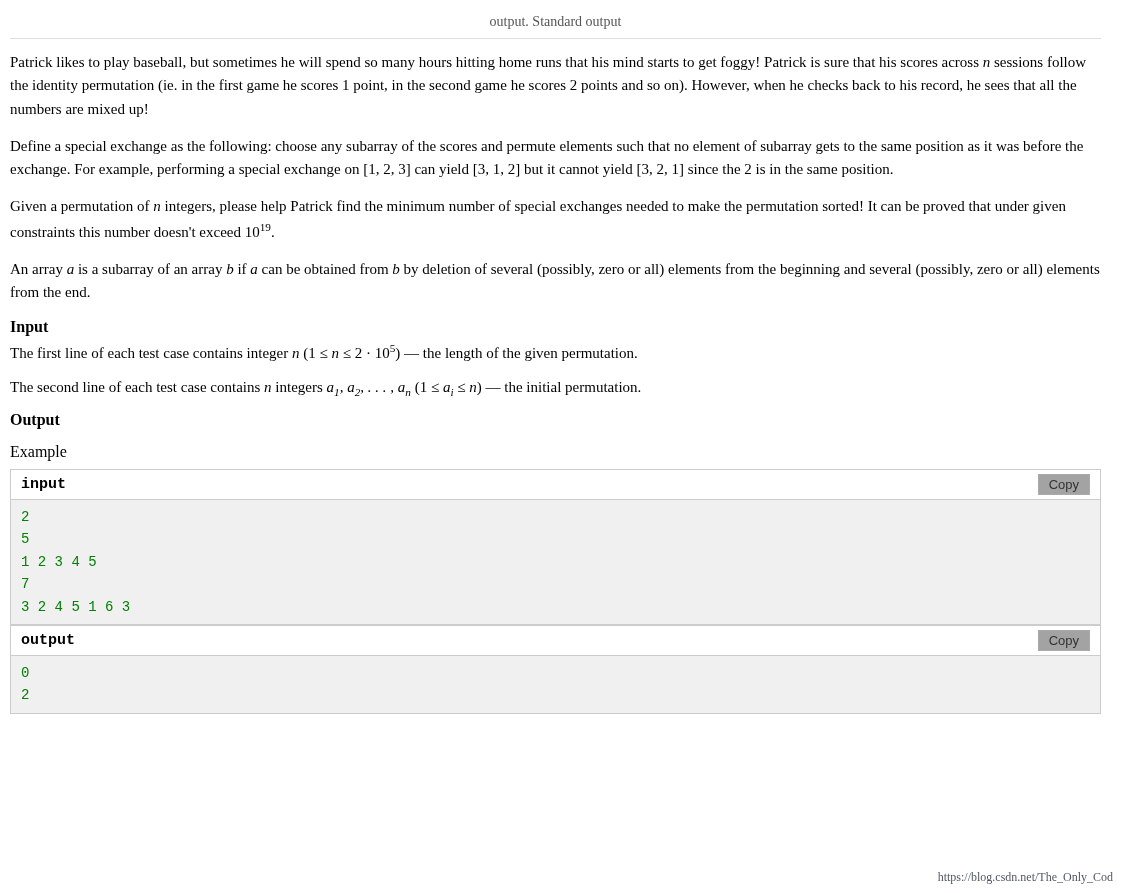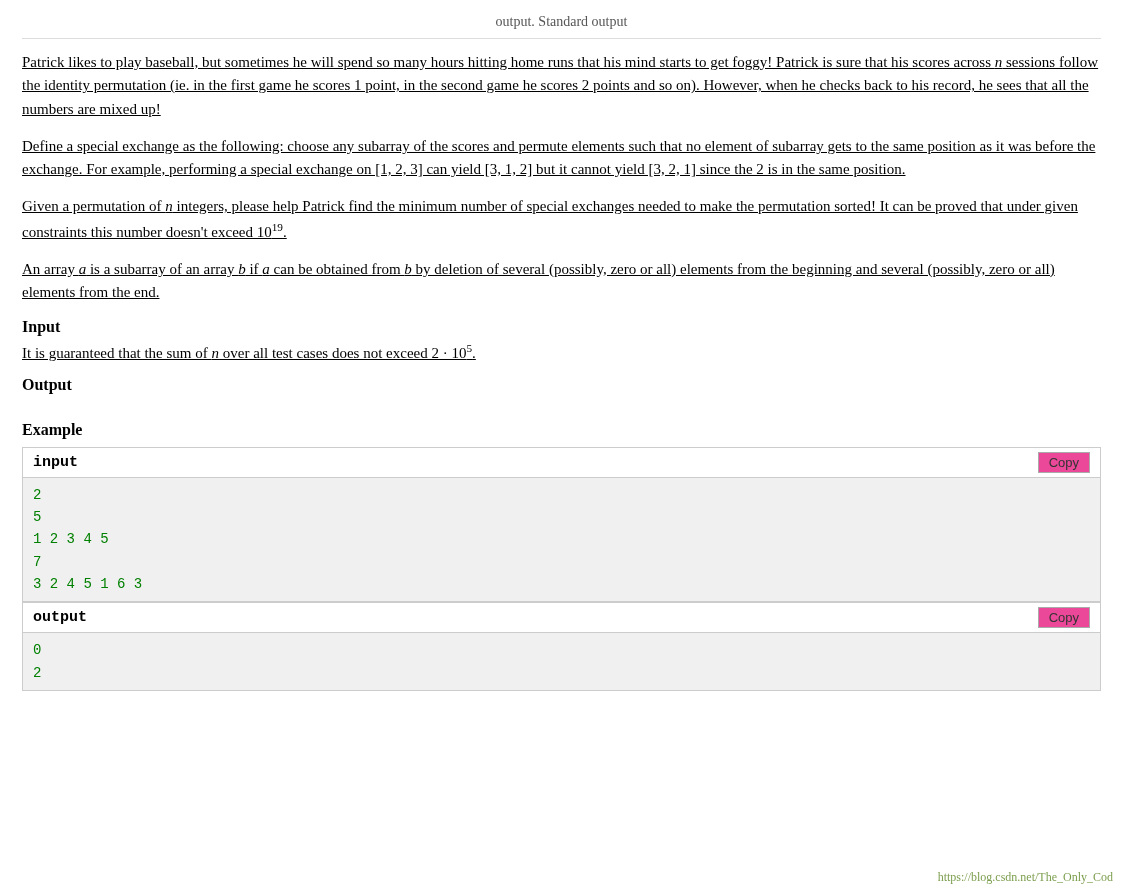--- a/index.html
+++ b/index.html
@@ -6,42 +6,41 @@
     body {
       font-family: "Times New Roman", Times, serif;
       font-size: 15px;
       color: #000;
       background: #fff;
       width: 1123px;
       min-height: 893px;
       overflow-x: hidden;
     }
     .content {
-      padding: 10px 22px 20px 22px;
+      padding: 10px 22px 20px 10px;
     }
     p {
       margin-bottom: 14px;
       line-height: 1.55;
-      text-decoration: underline;
     }
     .bold-section {
       font-weight: bold;
       font-size: 16px;
       margin-bottom: 4px;
       margin-top: 10px;
     }
     .section-para {
       margin-bottom: 10px;
       line-height: 1.55;
     }
     .example-label {
-      font-weight: bold;
+      font-weight: normal;
       font-size: 16px;
       margin-bottom: 8px;
-      margin-top: 27px;
+      margin-top: 14px;
     }
     .code-block-wrapper {
       border: 1px solid #ccc;
       margin-bottom: 0;
     }
     .code-header {
       display: flex;
       align-items: center;
       justify-content: space-between;
       padding: 4px 10px;
@@ -49,21 +48,21 @@
       border-bottom: 1px solid #ccc;
     }
     .code-header-label {
       font-family: "Courier New", Courier, monospace;
       font-size: 15px;
       font-weight: bold;
       color: #000;
     }
     .copy-button {
       border: 1px solid #aaa;
-      background: #ec4899;
+      background: #a3a3a3;
       padding: 2px 10px;
       font-size: 13px;
       cursor: pointer;
       color: #333;
     }
     .code-body {
       background: #f0f0f0;
       padding: 6px 10px;
       font-family: "Courier New", Courier, monospace;
       font-size: 14px;
@@ -86,21 +85,21 @@
       font-size: 14px;
       padding: 4px 0 8px 0;
       border-bottom: 1px solid #ddd;
       margin-bottom: 12px;
     }
     .watermark {
       position: fixed;
       bottom: 8px;
       right: 10px;
       font-size: 12px;
-      color: #4d7c0f;
+      color: #0f172a;
       opacity: 0.75;
     }
   </style>
 </head>
 <body>
 
 <div class="content">
 
   <div class="header-bar">
     <span>output. Standard output</span>
@@ -117,21 +116,24 @@
   <p>
     Given a permutation of <span class="math">n</span> integers, please help Patrick find the minimum number of special exchanges needed to make the permutation sorted! It can be proved that under given constraints this number doesn't exceed 10<sup>19</sup>.
   </p>
 
   <p>
     An array <span class="math">a</span> is a subarray of an array <span class="math">b</span> if <span class="math">a</span> can be obtained from <span class="math">b</span> by deletion of several (possibly, zero or all) elements from the beginning and several (possibly, zero or all) elements from the end.
   </p>
 
   <div class="bold-section">Input</div>
   <p class="section-para">
-    It is guaranteed that the sum of <span class="math">n</span> over all test cases does not exceed 2 · 10<sup>5</sup>.
+    The first line of each test case contains integer <span class="math">n</span> (1 ≤ <span class="math">n</span> ≤ 2 · 10<sup>5</sup>) — the length of the given permutation.
+  </p>
+  <p class="section-para">
+    The second line of each test case contains <span class="math">n</span> integers <span class="math">a<sub>1</sub>, a<sub>2</sub>, . . . , a<sub>n</sub></span> (1 ≤ <span class="math">a<sub>i</sub></span> ≤ <span class="math">n</span>) — the initial permutation.
   </p>
 
   <div class="bold-section">Output</div>
 
   <div class="example-label">Example</div>
 
   <div class="code-block-wrapper">
     <div class="code-header">
       <span class="code-header-label">input</span>
       <button class="copy-button">Copy</button>

